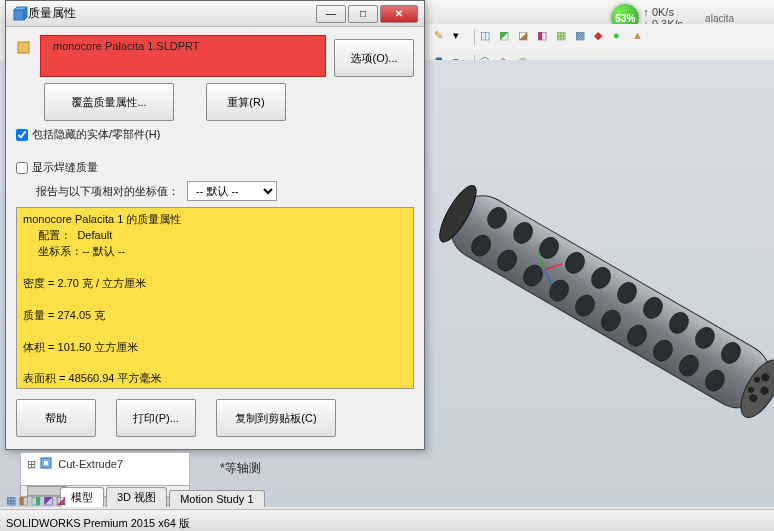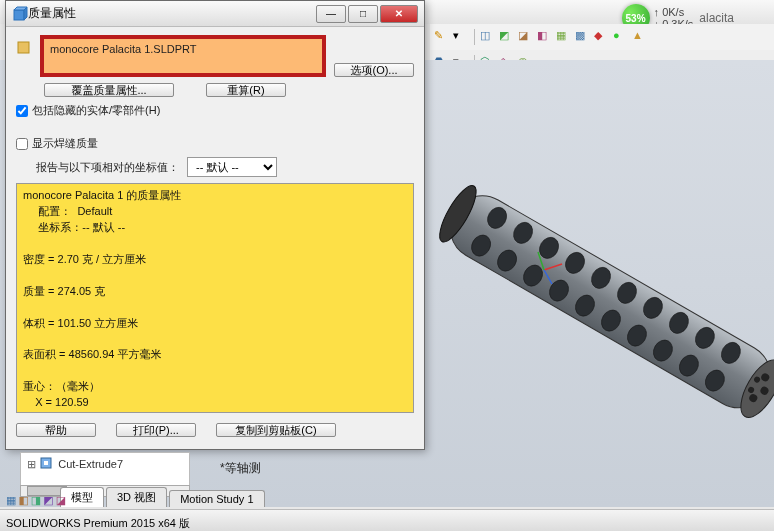--- a/index.html
+++ b/index.html
@@ -15,22 +15,22 @@
 .ico{width:16px;height:16px;display:inline-block}
 .dialog{position:absolute;top:0;left:5px;width:420px;height:450px;background:#f0f0f0;border:1px solid #6a6a6a;box-shadow:2px 2px 8px rgba(0,0,0,.3)}
 .dlg-title{height:26px;background:linear-gradient(#fafafa,#dedede);display:flex;align-items:center;padding:0 6px;border-bottom:1px solid #bbb}
 .dlg-title .t{flex:1;font-size:12px}
 .dlg-title .winbtn{width:30px;height:18px;border:1px solid #888;background:linear-gradient(#f6f6f6,#ddd);margin-left:2px;display:flex;align-items:center;justify-content:center;font-size:10px;border-radius:2px}
 .dlg-title .close{background:linear-gradient(#e57373,#c62828);color:#fff;width:38px;font-weight:bold}
 .dlg-body{padding:8px 10px;display:flex;flex-direction:column;gap:6px;height:calc(100% - 26px)}
 .row{display:flex;align-items:center;gap:8px}
 .row2{display:flex;align-items:flex-start;gap:8px}
 .cube-ico{width:16px;height:16px}
-.file-box{flex:1;height:42px;border:4px solid #b91c1c;background:#fdba74;padding:4px 6px;color:#222;overflow:hidden}
-.btn{height:14px;padding:0 14px;border:1px solid #8a8a8a;background:linear-gradient(#fdfdfd,#e2e2e2);border-radius:2px;display:inline-flex;align-items:center;justify-content:center;min-width:80px;font-size:11px}
+.file-box{flex:1;height:42px;border:1px solid #b91c1c;background:#ef4444;padding:4px 12px;color:#222;overflow:hidden}
+.btn{height:38px;padding:0 14px;border:1px solid #8a8a8a;background:linear-gradient(#fdfdfd,#e2e2e2);border-radius:2px;display:inline-flex;align-items:center;justify-content:center;min-width:80px;font-size:11px}
 .chk{display:flex;align-items:center;gap:4px}
 .chk input{width:12px;height:12px}
 .label{color:#222}
 .select{height:20px;border:1px solid #999;background:#fff;padding:0 4px;min-width:90px}
 .report{flex:1;border:1px solid #999;background:#fde047;padding:4px 6px;overflow:auto;white-space:pre;font-size:11px;line-height:1.45;color:#111}
 .bottom-btns{display:flex;gap:20px;justify-content:flex-start;padding:4px 0}
 .tree-panel{position:absolute;left:20px;top:452px;width:170px;height:40px;background:#fff;border:1px solid #bbb;overflow:hidden;padding:2px}
 .tree-item{display:flex;align-items:center;gap:4px;padding:1px 4px;font-size:11px;color:#333}
 .tabs{position:absolute;left:60px;bottom:24px;height:20px;display:flex;gap:2px;align-items:flex-end}
 .tab{padding:2px 10px;background:#e8e8e8;border:1px solid #999;border-bottom:none;border-radius:3px 3px 0 0;font-size:11px}
@@ -58,21 +58,21 @@
   <span class="tb-btn" style="color:#393">◐</span>
   <span class="tb-btn">▾</span>
 </div>
 
 <div class="perf-badge">
   <div class="circle">53%</div>
   <div class="perf-txt">
     <div>↑ <span>0K/s</span></div>
     <div>↓ <span>0.3K/s</span></div>
   </div>
-  <span style="font-size:12px;color:#666;margin-left:2px">alacita</span>
+  <span style="font-size:10px;color:#666;margin-left:18px">alacita</span>
 </div>
 
 <div class="toolbar2">
   <span class="ico" style="color:#c80">✎</span>
   <span class="ico">▾</span>
   <span class="sep"></span>
   <span class="ico" style="color:#47a">◫</span>
   <span class="ico" style="color:#4a4">◩</span>
   <span class="ico" style="color:#a74">◪</span>
   <span class="ico" style="color:#a47">◧</span>

